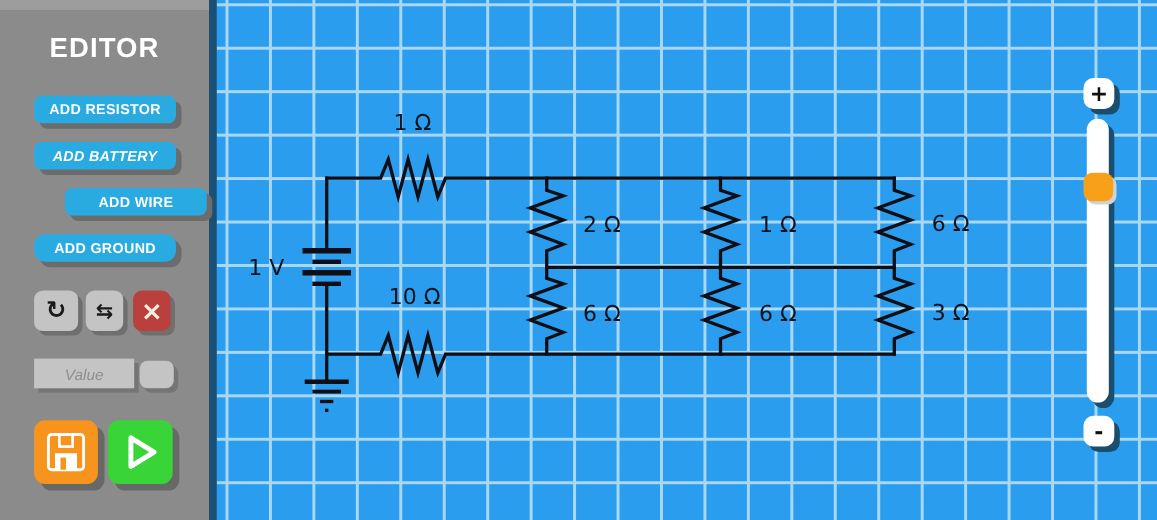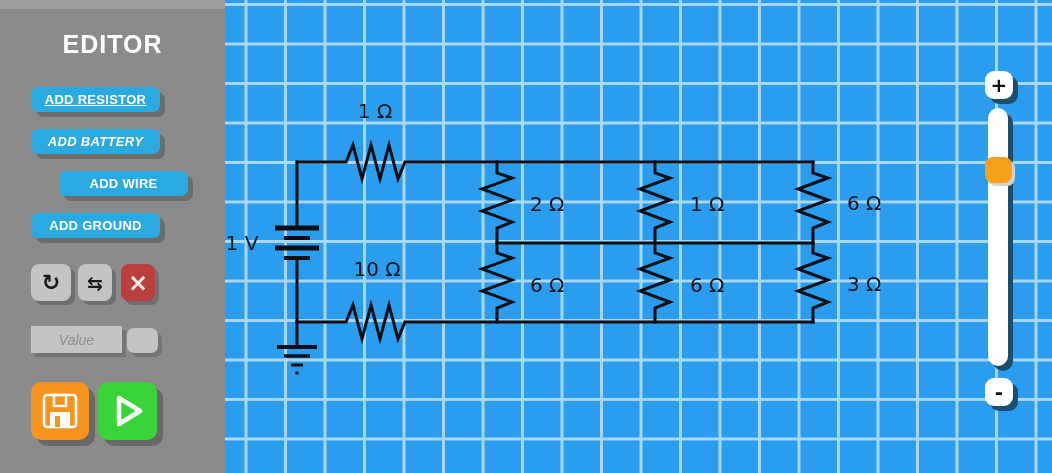--- a/index.html
+++ b/index.html
@@ -17,35 +17,35 @@
     background-size:39.5px 39.5px;
     background-position:8px 3px;
     border-left:7px solid #1B4F74;
   }
   #circuit-svg{position:absolute;left:0;top:0;width:1052px;height:473px;}
   .wire{stroke:#0E0E14;stroke-width:3;fill:none;stroke-linecap:square;stroke-linejoin:miter;}
   .plate{stroke:#0E0E14;fill:none;stroke-linecap:butt;}
   .clabel{fill:#12121A;font-family:"DejaVu Sans",sans-serif;font-size:20px;}
   
   #sidebar{
-    position:absolute;left:0;top:0;width:190px;height:473px;background:#8B8B8B;padding-left:35px;
+    position:absolute;left:0;top:0;width:190px;height:473px;background:#8B8B8B;
   }
   #sidebar-top-strip{position:absolute;left:0;top:0;width:100%;height:9px;background:#9D9D9D;}
   #editor-title{
     position:absolute;left:0;top:30px;width:100%;text-align:center;
     color:#FFFFFF;font-size:25px;font-weight:bold;letter-spacing:1px;
   }
   .add-btn{
     position:absolute;left:31px;width:129px;height:25px;border-radius:7px;
     background:#29ABE2;color:#FFFFFF;font-size:13px;font-weight:bold;
     display:flex;align-items:center;justify-content:center;letter-spacing:.3px;
     box-shadow:5px 5px 0 #6C6C6C;cursor:pointer;
   }
-  #btn-add-resistor{top:87px;text-decoration:underline;} #btn-add-battery{top:129px;font-style:italic;}
-  #btn-add-wire{top:171px;margin-left:28px;}    #btn-add-ground{top:213px;}
+  #btn-add-resistor{top:87px;} #btn-add-battery{top:129px;font-style:italic;}
+  #btn-add-wire{top:171px;margin-left:28px;}    #btn-add-ground{top:213px;border-radius:10px;}
   .tool-btn{
     position:absolute;top:264px;height:37px;border-radius:8px;background:#C4C4C4;
     display:flex;align-items:center;justify-content:center;
     box-shadow:4px 4px 0 #6F6F6F;cursor:pointer;color:#1A1A1A;
     font-family:"DejaVu Sans",sans-serif;font-weight:bold;
   }
   #btn-rotate{left:31px;width:40px;font-size:22px;}
   #btn-swap{left:78px;width:34px;font-size:19px;}
   #btn-delete{left:121px;width:34px;background:#B9403C;color:#F6EFDF;font-size:24px;}
   #value-input{

